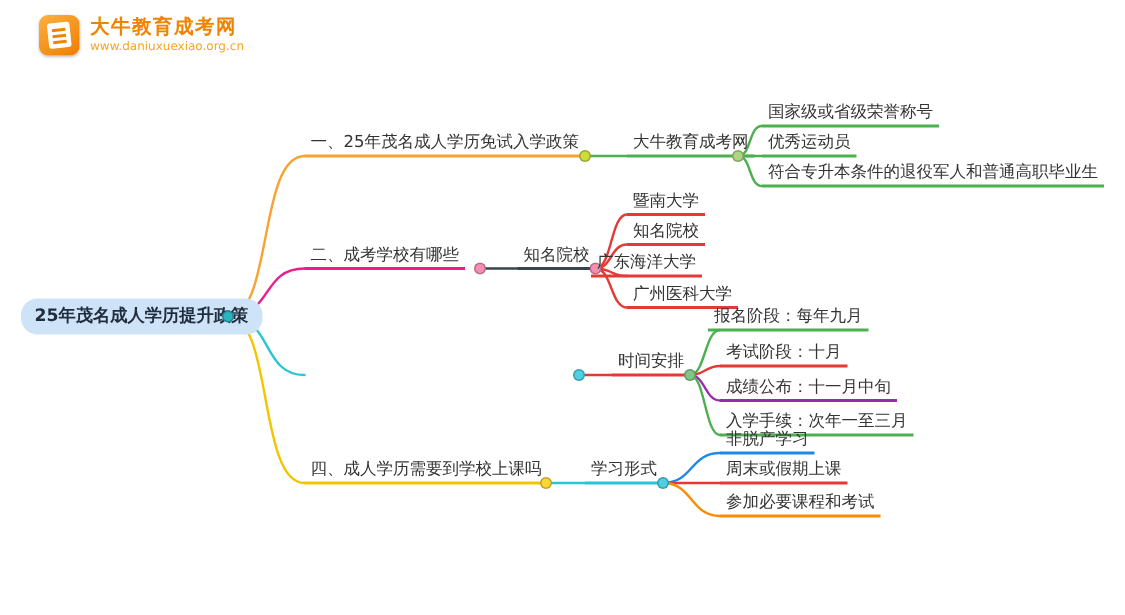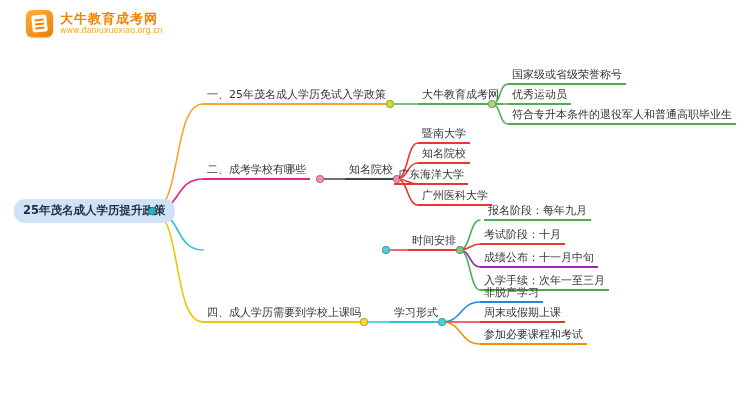--- a/index.html
+++ b/index.html
@@ -117,21 +117,21 @@
   <div class="node" style="left:345px; top:162px; border-color:#37474f;">知名院校</div>
   <div class="dot" style="left:393px; top:175px; background:#f48fb1;"></div>
   <div class="node" style="left:418px; top:126px; border-color:#e53935;">暨南大学</div>
   <div class="node" style="left:418px; top:146px; border-color:#e53935;">知名院校</div>
   <div class="node" style="left:394px; top:167px; border-color:#e53935;">广东海洋大学</div>
   <div class="node" style="left:418px; top:188px; border-color:#e53935;">广州医科大学</div>
 
   <div class="dot" style="left:382px; top:246px; background:#4dd0e1;"></div>
   <div class="node" style="left:408px; top:233px; border-color:#e53935;">时间安排</div>
   <div class="dot" style="left:456px; top:246px; background:#81c784;"></div>
-  <div class="node" style="left:484px; top:203px; border-color:#4caf50;">报名阶段：每年九月</div>
+  <div class="node" style="left:472px; top:203px; border-color:#4caf50;">报名阶段：每年九月</div>
   <div class="node" style="left:480px; top:227px; border-color:#e53935;">考试阶段：十月</div>
   <div class="node" style="left:480px; top:250px; border-color:#9c27b0;">成绩公布：十一月中旬</div>
   <div class="node" style="left:480px; top:273px; border-color:#4caf50;">入学手续：次年一至三月</div>
 
   <div class="node" style="left:203px; top:305px; border-color:#f2c500;">四、成人学历需要到学校上课吗</div>
   <div class="dot" style="left:360px; top:318px; background:#fdd835;"></div>
   <div class="node" style="left:390px; top:305px; border-color:#26c6da;text-align:right;">学习形式</div>
   <div class="dot" style="left:438px; top:318px; background:#4dd0e1;"></div>
   <div class="node" style="left:480px; top:285px; border-color:#1e88e5;">非脱产学习</div>
   <div class="node" style="left:480px; top:305px; border-color:#e53935;">周末或假期上课</div>

